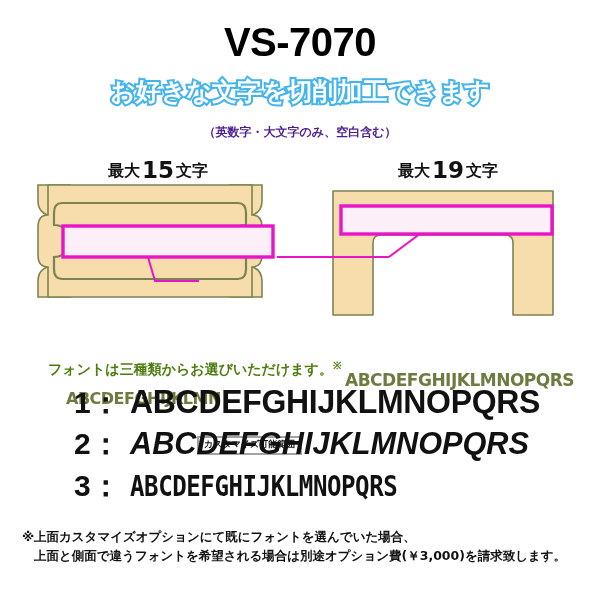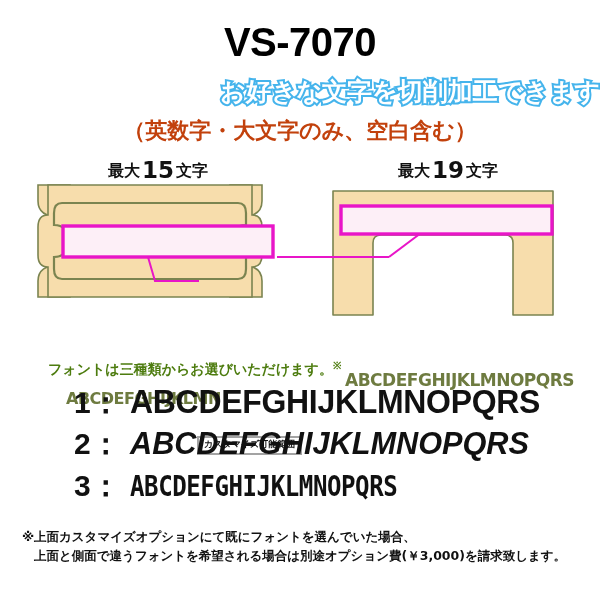--- a/index.html
+++ b/index.html
@@ -36,28 +36,27 @@
   #subtitle {
     margin: 0;
     padding-top: 10px;
     font-size: 25px;
     font-weight: bold;
     color: #ffffff;
     letter-spacing: 0px;
     -webkit-text-stroke: 4px #45b4ec;
     paint-order: stroke fill;
     font-family: "DejaVu Sans", sans-serif;
-    text-align: right;
   }
   #subtitle-note {
-    margin: 0;
+    margin: 8px;
     padding-top: 8px;
-    font-size: 22px;
-    font-weight: bold;
-    color: #c2410c;
+    font-size: 12px;
+    font-weight: bold;
+    color: #4c1d95;
     font-family: "DejaVu Sans", sans-serif;
   }
 
   
   #diagram-area {
     position: absolute;
     top: 155px;
     left: 0;
     width: 600px;
     height: 200px;

